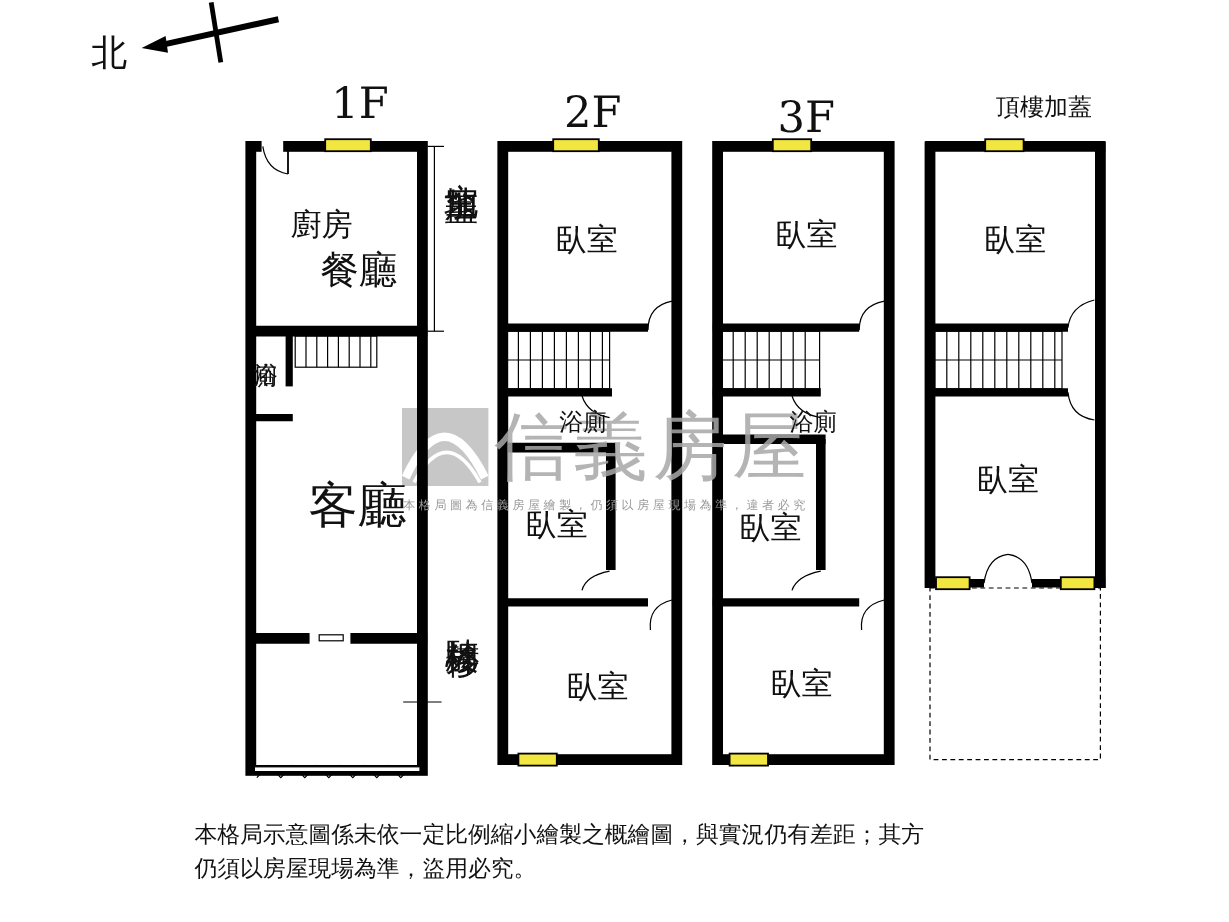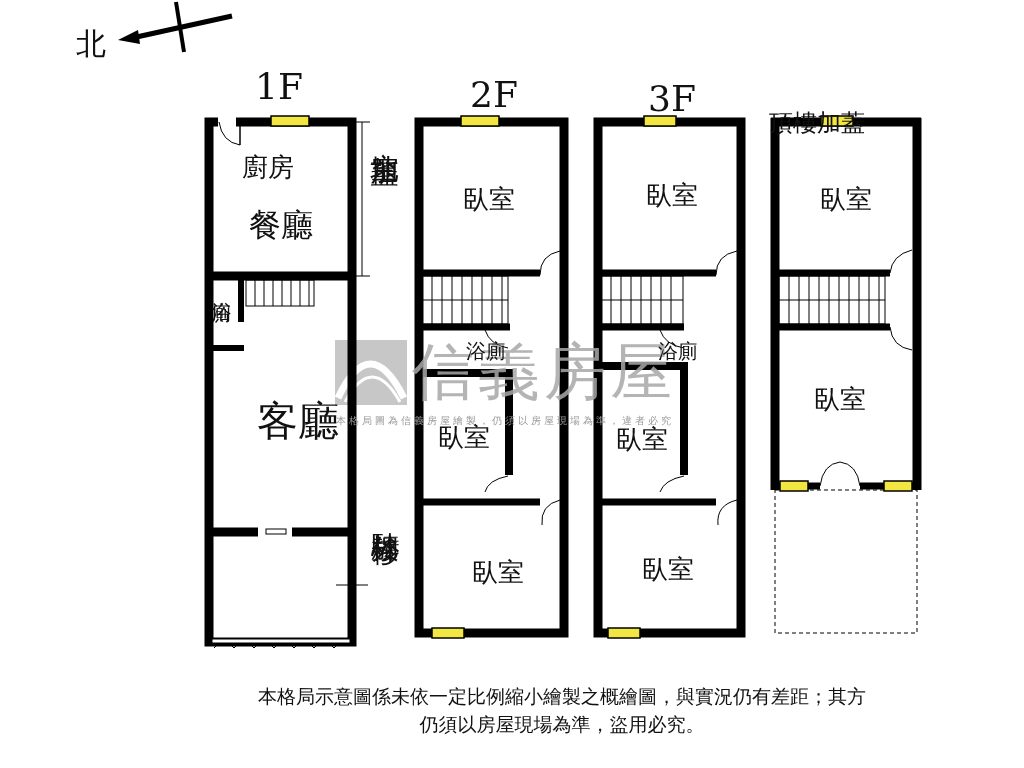--- a/index.html
+++ b/index.html
@@ -9,21 +9,21 @@
   .lbl { position:absolute; white-space:nowrap; color:#111;
          font-family: "DejaVu Serif", "Liberation Serif", serif; }
   .floor-title { font-size:36px; }
   .room { font-size:26px; }
   .room-sm { font-size:20px;margin-left:44px; }
   .vert { writing-mode: vertical-rl; text-orientation: upright; letter-spacing:2px; font-size:28px; }
   .vert-sm { writing-mode: vertical-rl; text-orientation: upright; font-size:20px; line-height:22px; }
   .wm-big { position:absolute; font-family:"DejaVu Sans","Liberation Sans",sans-serif; font-size:62px; color:#a8a8a8; opacity:0.85; letter-spacing:4px;text-align:center; }
   .wm-small { position:absolute; font-family:"DejaVu Sans","Liberation Sans",sans-serif; font-size:10px; color:#9a9a9a; letter-spacing:3px; }
   .disclaimer { position:absolute; left:162px; top:682px; width:800px;
-                font-family:"DejaVu Serif","Liberation Serif",serif; font-size:19px; line-height:28px; color:#111;text-align:center; }
+                font-family:"DejaVu Serif","Liberation Serif",serif; font-size:19px; line-height:28px; color:#111; }
   .disclaimer div { white-space:nowrap; }
 </style>
 </head>
 <body>
 
 <svg width="1024" height="768">
 
   <g>
     <line x1="232" y1="16" x2="132" y2="38" stroke="#000" stroke-width="5"></line>
     <polygon points="118,40 138,30 140,44" fill="#000"></polygon>
@@ -156,27 +156,27 @@
   <rect x="821" y="116" width="32" height="10" fill="#f2e640" stroke="#000" stroke-width="1.5"></rect>
   <rect x="780" y="481" width="28" height="10" fill="#f2e640" stroke="#000" stroke-width="1.5"></rect>
   <rect x="884" y="481" width="28" height="10" fill="#f2e640" stroke="#000" stroke-width="1.5"></rect>
 </svg>
 
 <div class="wm-big" style="left:412px; top:330px;">信義房屋</div>
 <div class="wm-small" style="left:336px; top:414px;">本格局圖為信義房屋繪製，仍須以房屋現場為準，違者必究</div>
 
 <div class="lbl" style="left:76px; top:24px; font-size:30px;">北</div>
 
-<div class="lbl floor-title" style="left:255px; top:66px;">1F</div>
+<div class="lbl floor-title" style="left:276px; top:66px;">1F</div>
 <div class="lbl floor-title" style="left:470px; top:74px;">2F</div>
 <div class="lbl floor-title" style="left:648px; top:78px;">3F</div>
-<div class="lbl" style="left:769px; top:76px; font-size:24px;margin-top:31px;">頂樓加蓋</div>
+<div class="lbl" style="left:830px; top:76px; font-size:20px;">頂樓加蓋</div>
 
-<div class="lbl room" style="left:242px; top:150px;">廚房</div>
-<div class="lbl" style="left:249px; top:204px; font-size:32px;">餐廳</div>
+<div class="lbl room" style="left:242px; top:170px;">廚房</div>
+<div class="lbl" style="left:267px; top:204px; font-size:32px;">餐廳</div>
 <div class="lbl vert-sm" style="left:211px; top:286px;">浴廁</div>
 <div class="lbl" style="left:257px; top:394px; font-size:41px;">客廳</div>
 
 <div class="lbl vert" style="left:365px; top:130px;">空地加蓋</div>
 <div class="lbl vert" style="left:366px; top:510px;">騎樓外移</div>
 
 <div class="lbl room" style="left:463px; top:182px;">臥室</div>
 <div class="lbl room-sm" style="left:422px; top:338px;">浴廁</div>
 <div class="lbl room" style="left:438px; top:420px;">臥室</div>
 <div class="lbl room" style="left:472px; top:555px;">臥室</div>

